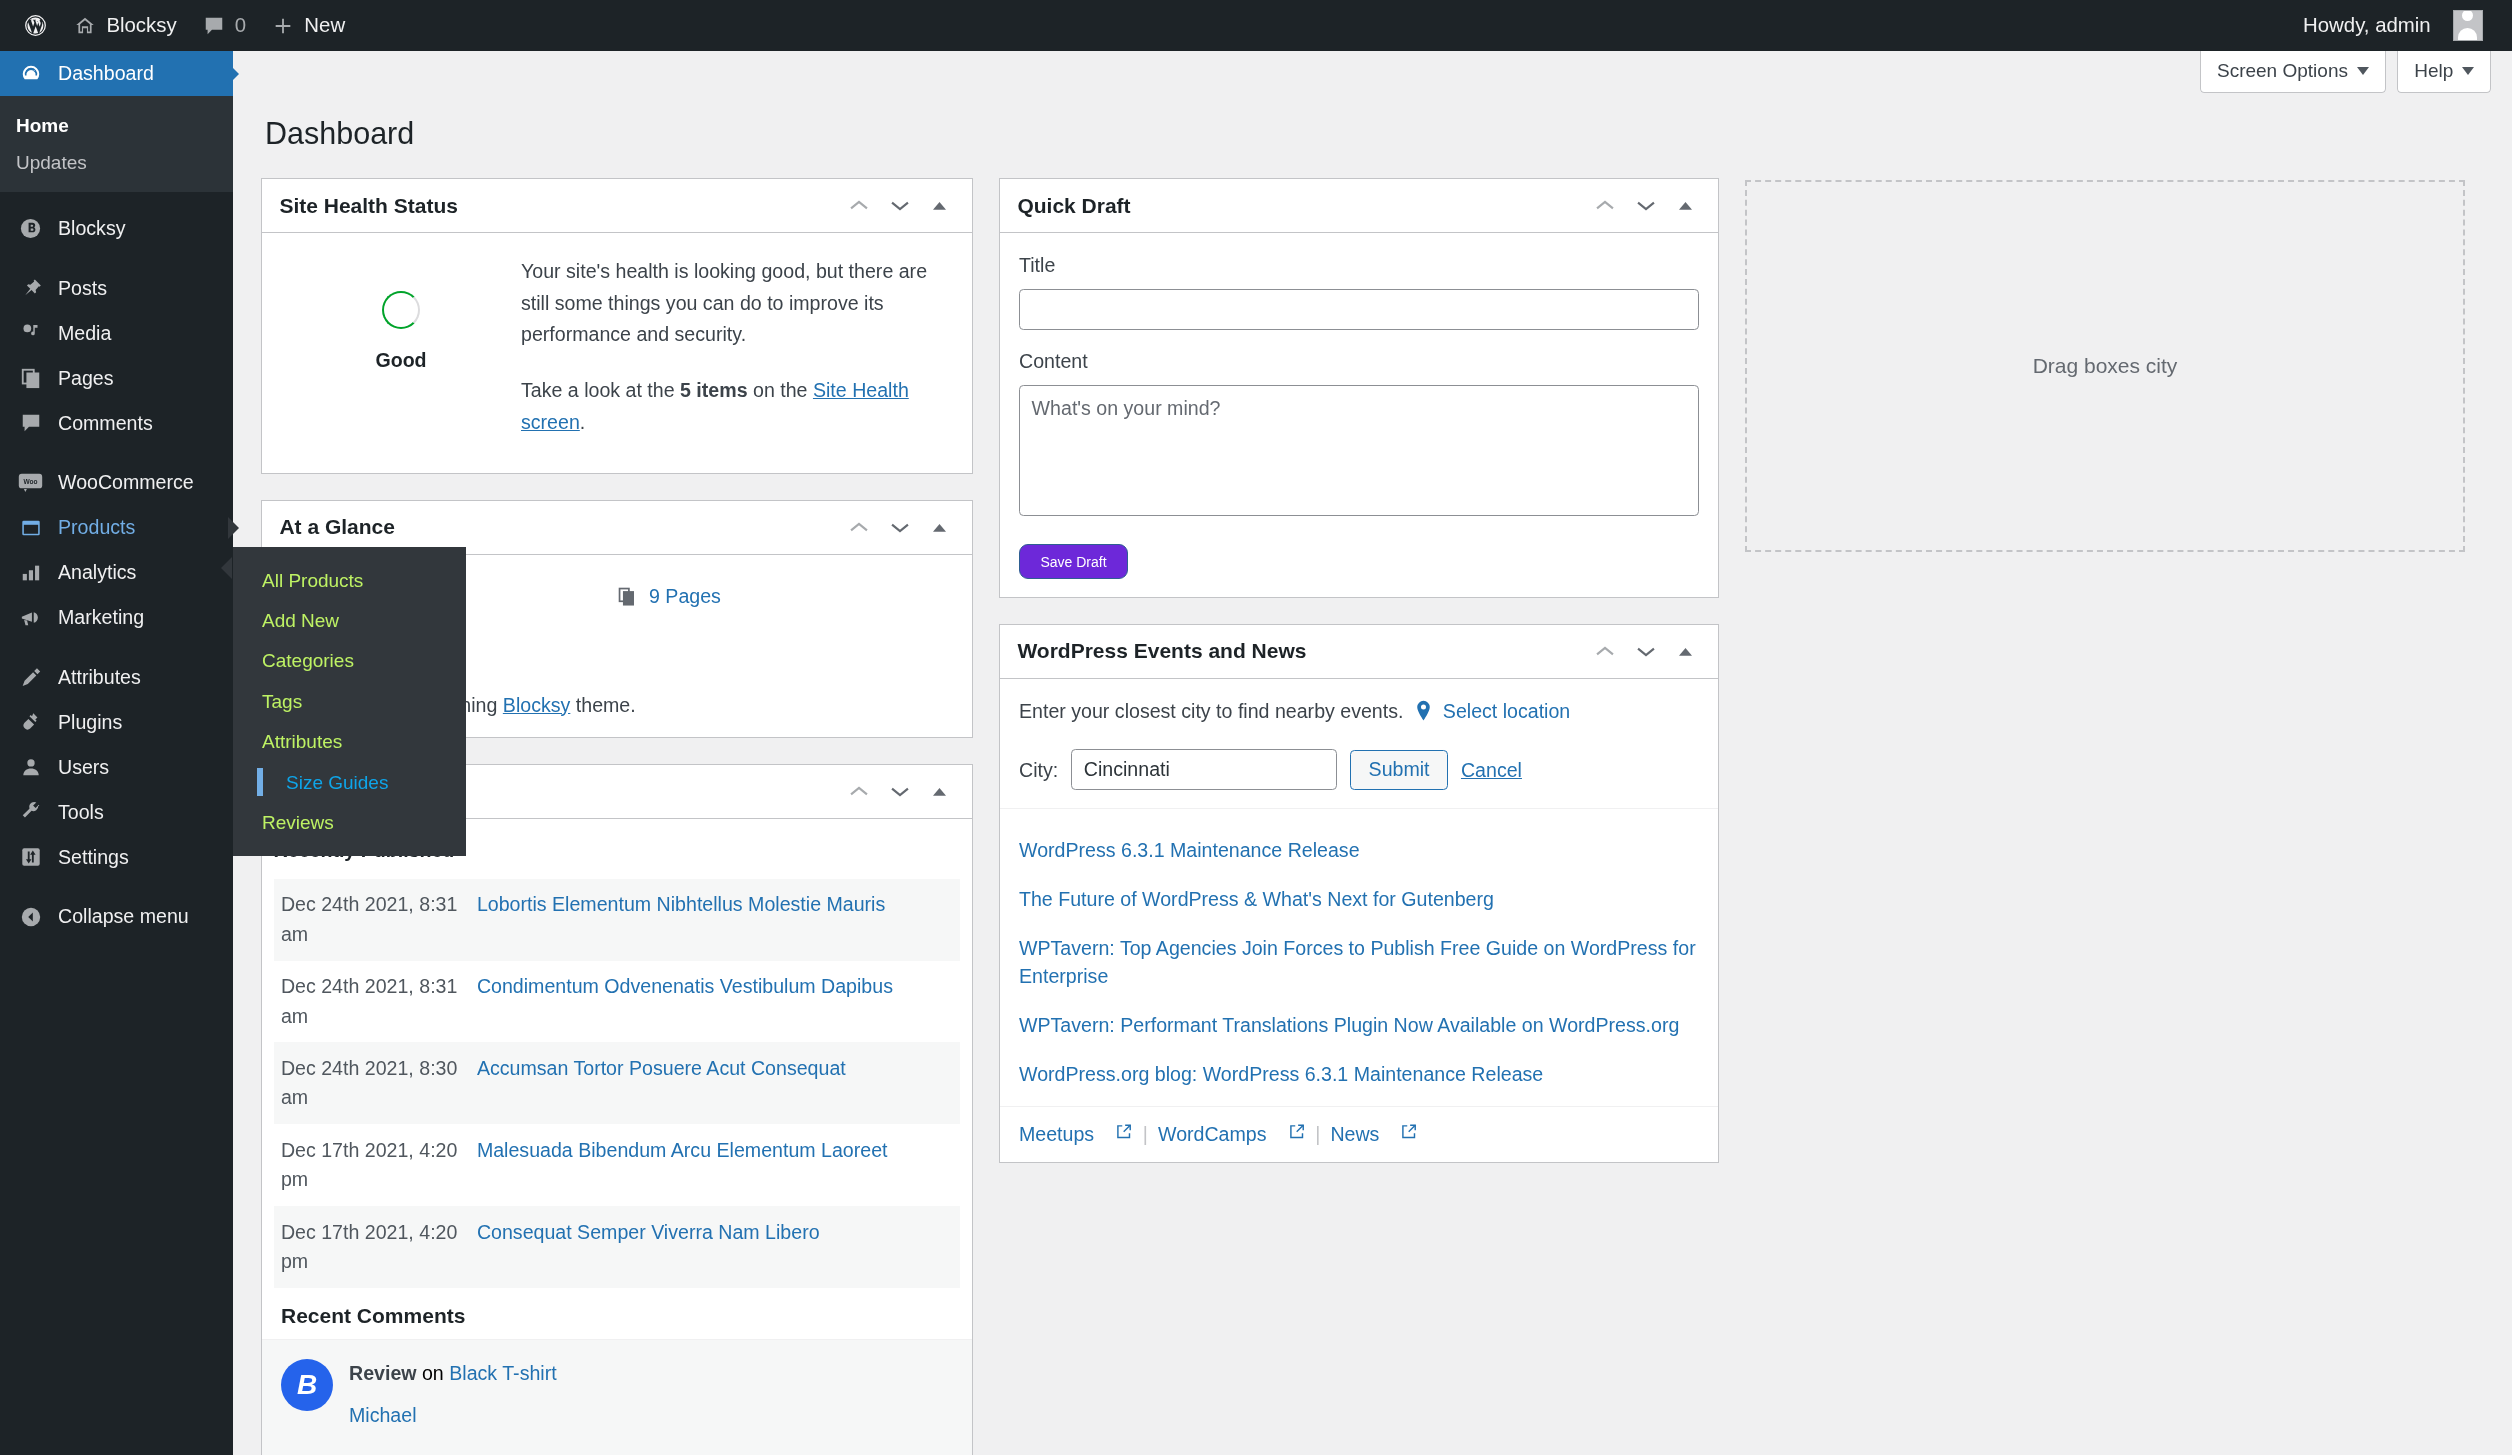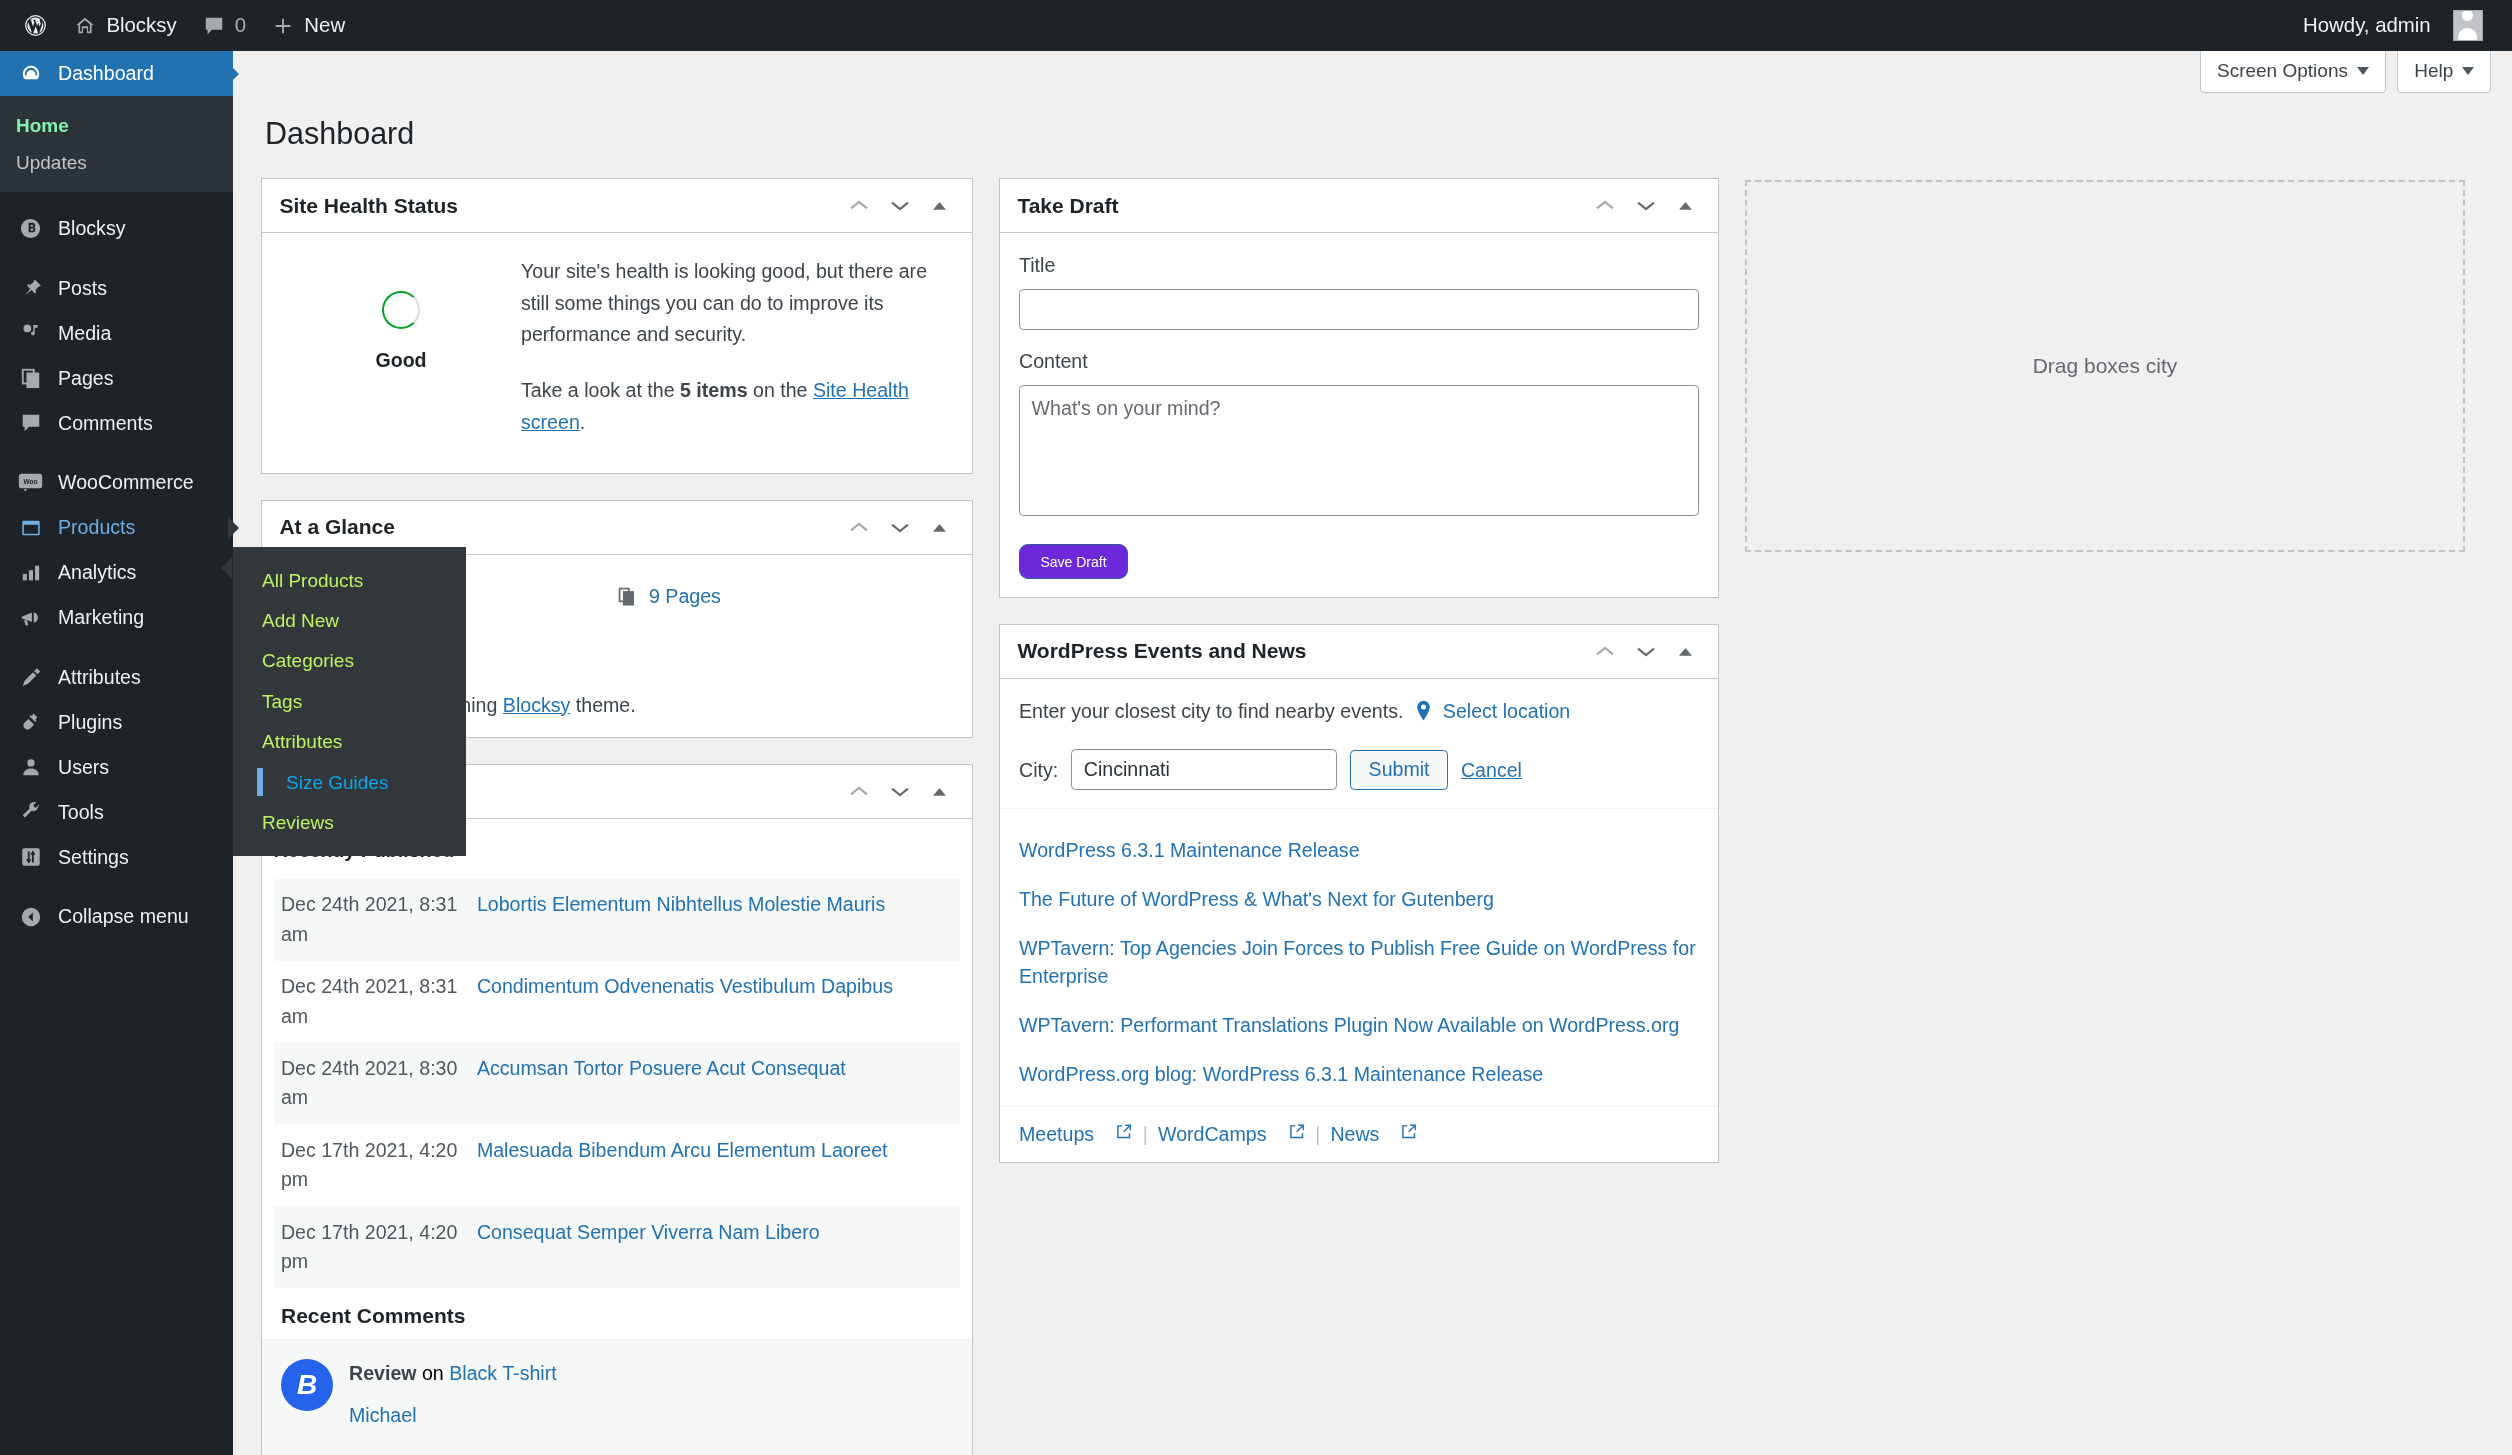--- a/index.html
+++ b/index.html
@@ -56,21 +56,21 @@
     content: ""; position: absolute; right: -5.8px; top: 50%; transform: translateY(-50%);
     border-style: solid; border-width: 11.6px 0 11.6px 11.6px;
     border-color: transparent transparent transparent #2271b1;
   }
   .menu-item.open-flyout::after { border-left-color: #32373c; }
   .submenu { background: #2c3338; padding: 10.2px 0 10.2px 0; }
   .submenu .sub-item {
     display: block; padding: 4.4px 16px 4.4px 16px; font-size: 19px;
     color: #c3c4c7; line-height: 29px;
   }
-  .submenu .sub-item.current { color: #86efac; font-weight: bold; }
+  .submenu .sub-item.current { color: #ffffff; font-weight: bold; }
   .menu-sep { height: 14.5px; }
 
   
   #flyout {
     position: absolute; left: 233px; top: 547px; width: 233px;
     background: #32373c; z-index: 130; padding: 13px 0 13px 0;
   }
   #flyout::before {
     content: ""; position: absolute; left: -11.6px; top: 10.2px;
     border-style: solid; border-width: 11.6px 11.6px 11.6px 0;
@@ -596,21 +596,21 @@
           <div class="c-text">Feugiat in ante metus dictum at tempor commodo ullamcorper.</div>
         </div>
 
       </div>
     </div>
 
     <div class="col col2">
 
       <div class="postbox">
         <div class="pb-header">
-          <span class="pb-title">Take Draft</span>
+          <span class="pb-title">Quick Draft</span>
           <span class="pb-actions">
             <span class="chev">
                 <svg width="22" height="13" viewBox="0 0 30 18" fill="none" stroke="#a7aaad" stroke-width="3">
                   <path d="M4 13l11-9 11 9"></path>
                 </svg>
               </span>
             <span class="chev">
                 <svg width="22" height="13" viewBox="0 0 30 18" fill="none" stroke="#646970" stroke-width="3">
                   <path d="M4 5l11 9 11-9"></path>
                 </svg>

